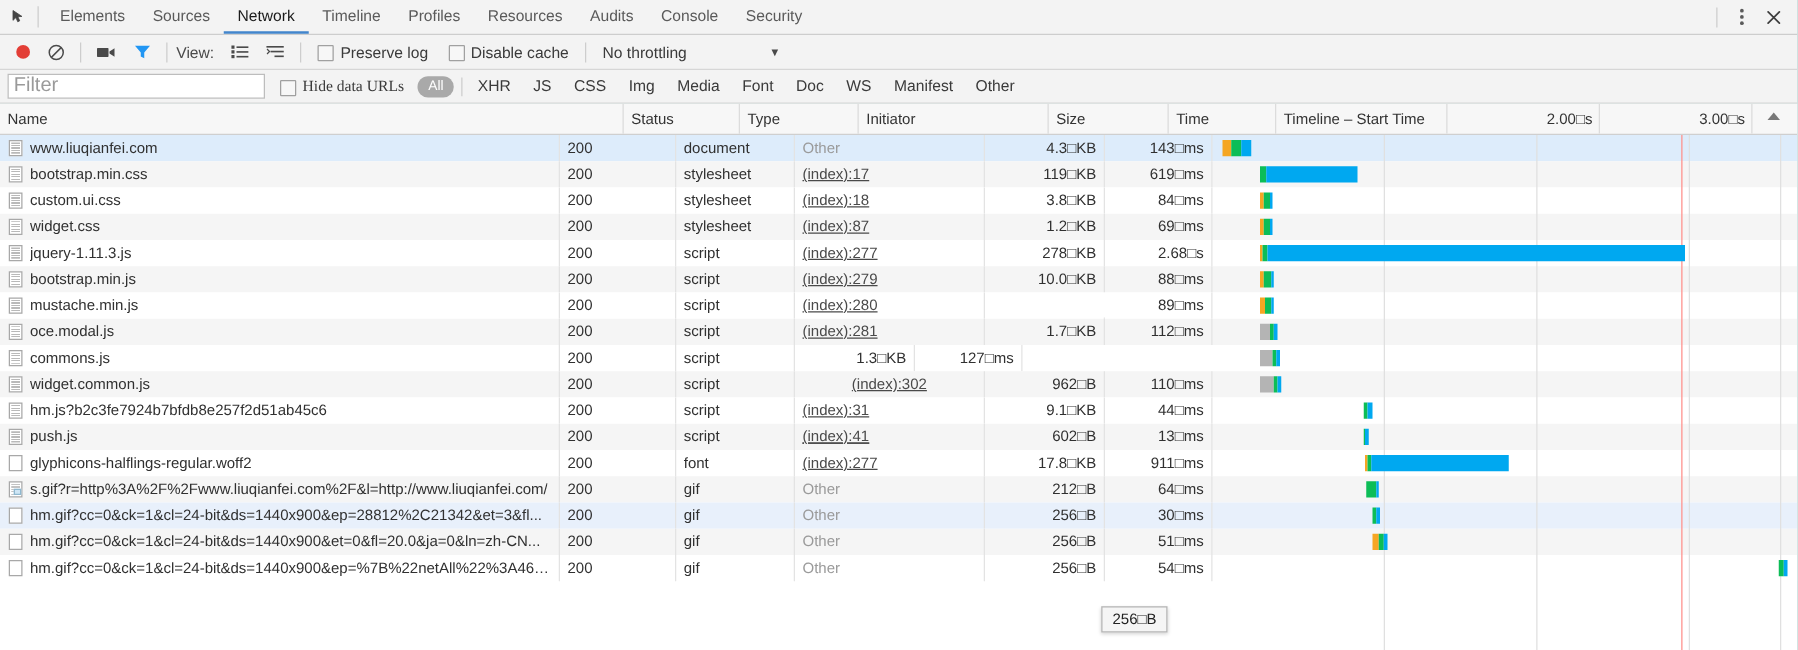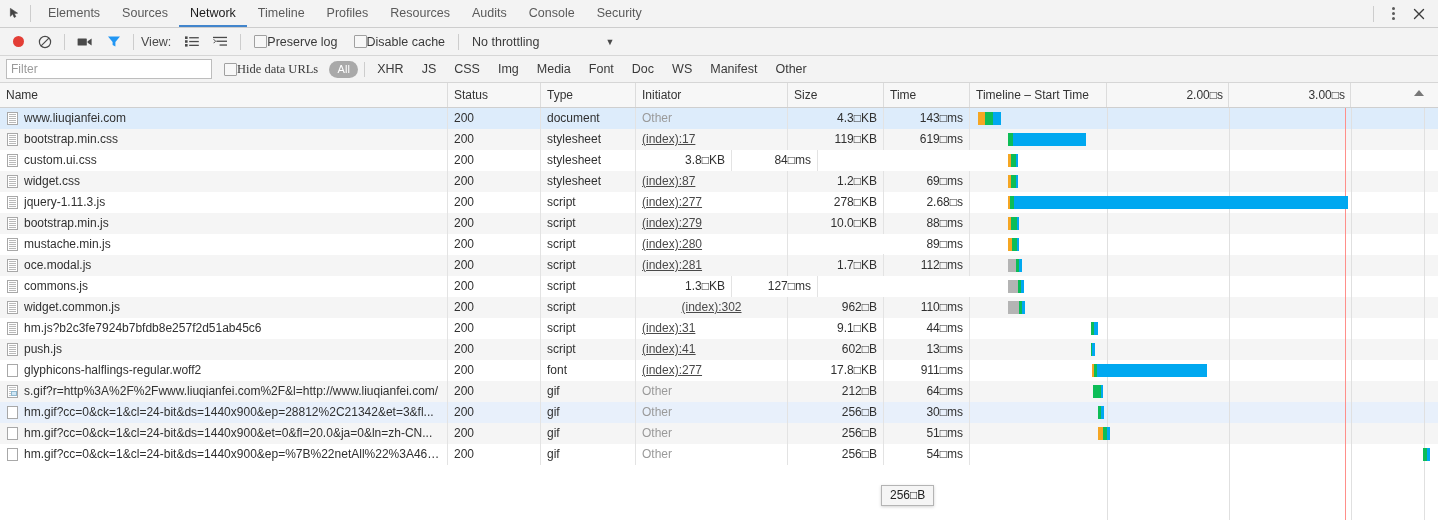--- a/index.html
+++ b/index.html
@@ -122,21 +122,22 @@
     border-radius: 50%;
     background: #e33e36;
   }
   .view-label {
     color: #4a4a4a;
     font-size: 12.5px;
     padding: 0 7px 0 2px;
   }
   .cbox {
     display: inline-flex;
-    align-items: center;
+    align-items: flex-end;
+    gap: 5px;
     padding: 0 8px;
     cursor: pointer;
     color: #3a3a3a;
     font-size: 12.5px;
     white-space: nowrap;
   }
   .cbox .box {
     width: 11px; height: 11px;
     border: 1px solid #a0a0a0;
     background: #f7f7f7;
@@ -166,21 +167,21 @@
     background: #f3f3f3;
     border-bottom: 1px solid #d6d6d6;
     padding: 0 6px;
   }
   .filter-input {
     width: 196px;
     height: 18px;
     border: 1px solid #bdbdbd;
     background: #fff;
     font-family: "Liberation Sans", sans-serif;
-    font-size: 12px;
+    font-size: 16px;
     padding: 0 4px;
     color: #333;
     outline: none;
     border-radius: 0;
   }
   .filter-input::placeholder { color: #9a9a9a; }
   .pill {
     height: 17px;
     min-width: 17px;
     padding: 0 6px;
@@ -501,21 +502,21 @@
     <span class="ftype">Font</span>
     <span class="ftype">Doc</span>
     <span class="ftype">WS</span>
     <span class="ftype">Manifest</span>
     <span class="ftype">Other</span>
   </div>
 
   <div class="grid">
 
     <div class="ghead">
-      <div class="hc" style="width:448px;">Name</div>
+      <div class="hc" style="width:499px;">Name</div>
       <div class="hc" style="width:93px;">Status</div>
       <div class="hc" style="width:95px;">Type</div>
       <div class="hc" style="width:152px;">Initiator</div>
       <div class="hc" style="width:96px;">Size</div>
       <div class="hc" style="width:86px;">Time</div>
       <div class="hc tl">
         <span>Timeline – Start Time</span>
         <div class="tl-tick" style="left:0px;width:137px;"></div>
         <div class="tl-tick" style="left:137px;width:122px;">2.00□s</div>
         <div class="tl-tick" style="left:259px;width:122px;">3.00□s</div>
@@ -548,20 +549,21 @@
           <div class="cell num" style="width: 96px;"><span>119□KB</span></div>
           <div class="cell num" style="width: 86px;"><span>619□ms</span></div>
         </div>
         <div class="row odd">
           <div class="cell c-name" style="width: 448px;">
             <span class="fic doc"></span>
             <span class="lbl">custom.ui.css</span>
           </div>
           <div class="cell " style="width: 93px;"><span>200</span></div>
           <div class="cell " style="width: 95px;"><span>stylesheet</span></div>
+          <div class="cell " style="width: 152px;"><span class="link">(index):18</span></div>
           <div class="cell num" style="width: 96px;"><span>3.8□KB</span></div>
           <div class="cell num" style="width: 86px;"><span>84□ms</span></div>
         </div>
         <div class="row even">
           <div class="cell c-name" style="width: 448px;">
             <span class="fic doc"></span>
             <span class="lbl">widget.css</span>
           </div>
           <div class="cell " style="width: 93px;"><span>200</span></div>
           <div class="cell " style="width: 95px;"><span>stylesheet</span></div>

